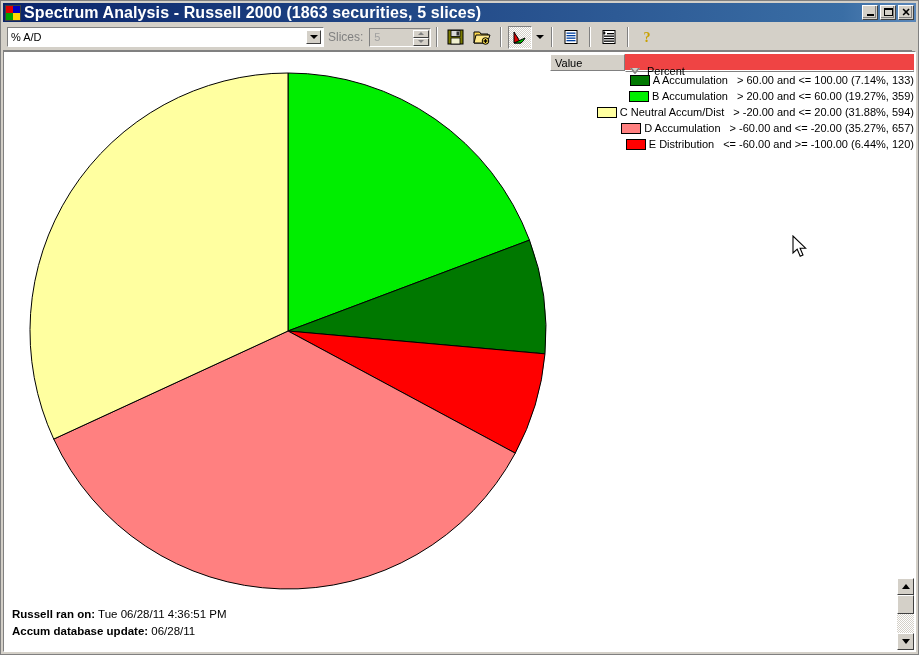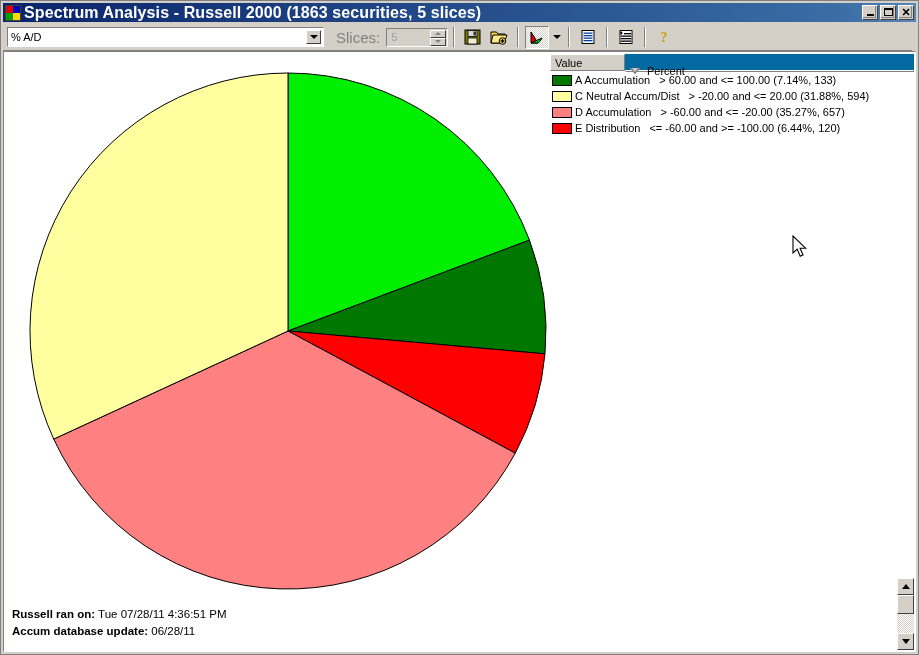--- a/index.html
+++ b/index.html
@@ -88,21 +88,21 @@
     width: 15px; height: 14px;
     background: #d4d0c8;
     border-top: 1px solid #ffffff; border-left: 1px solid #ffffff;
     border-right: 1px solid #404040; border-bottom: 1px solid #404040;
     display: flex; align-items: center; justify-content: center;
   }
   .caret-down {
     width: 0; height: 0; border-left: 4px solid transparent;
     border-right: 4px solid transparent; border-top: 4px solid #000;
   }
-  #slices-label { margin-left: 12px; color: #808080; font-size: 15px; }
+  #slices-label { margin-left: 4px; color: #808080; font-size: 12px; }
   #slices-box {
     margin-left: 6px; width: 62px; height: 19px;
     background: #d4d0c8;
     border-top: 1px solid #808080; border-left: 1px solid #808080;
     border-right: 1px solid #ffffff; border-bottom: 1px solid #ffffff;
     display: flex; align-items: center; position: relative;
   }
   #slices-value { padding-left: 4px; color: #a0a0a0; font-size: 11px; }
   #slices-spin {
     position: absolute; right: 1px; top: 1px; width: 16px; height: 16px;
@@ -145,21 +145,21 @@
     background: #ffffff;
   }
   #pie-svg { position: absolute; left: 0; top: 0; }
 
   
   #legend {
     position: absolute; left: 546px; top: 2px; right: 1px; height: 94px;
     background: #ffffff;
   }
   #legend-header {
-    display: flex; height: 17px; background: #0369a1;
+    display: flex; height: 17px; background: #ef4444;
   }
   .lh-cell {
     background: #d4d0c8;
     border-top: 1px solid #ffffff; border-left: 1px solid #ffffff;
     border-right: 1px solid #808080; border-bottom: 1px solid #808080;
     display: flex; align-items: center;
     font-size: 11px; color: #000;
     padding-left: 4px;
   }
   #lh-value { width: 75px; }
@@ -176,20 +176,21 @@
     width:0;height:0;border-left:5px solid transparent;border-right:5px solid transparent;border-top:6px solid #808080;
   }
   .sort-tri::after {
     content:""; position:absolute; left:-3px; top:-6px;
     width:0;height:0;border-left:3px solid transparent;border-right:3px solid transparent;border-top:4px solid #d4d0c8;
   }
   #legend-rows { padding-top: 1px; }
   .legend-row {
     display: flex; align-items: center; height: 16px;
     padding-left: 2px;
+    justify-content: flex-end;
   }
   .swatch {
     width: 20px; height: 11px; flex: 0 0 auto;
     border: 1px solid #000000; margin-right: 3px;
   }
   .leg-name { font-size: 11px; color: #000; white-space: nowrap; }
   .leg-range { font-size: 11px; color: #000; white-space: nowrap; margin-left: 9px; }
 
   
   #footer {
@@ -362,20 +363,25 @@
         <div class="lh-cell" id="lh-percent">
           <span class="sort-tri"></span>
           <span>Percent</span>
         </div>
       </div>
       <div id="legend-rows">
           <div class="legend-row">
             <span class="swatch" style="background: rgb(0, 120, 0);"></span>
             <span class="leg-name">A Accumulation</span>
             <span class="leg-range">&gt; 60.00 and &lt;= 100.00 (7.14%, 133)</span>
+          </div>
+          <div class="legend-row">
+            <span class="swatch" style="background: rgb(0, 238, 0);"></span>
+            <span class="leg-name">B Accumulation</span>
+            <span class="leg-range">&gt; 20.00 and &lt;= 60.00 (19.27%, 359)</span>
           </div>
           <div class="legend-row">
             <span class="swatch" style="background: rgb(255, 255, 160);"></span>
             <span class="leg-name">C Neutral Accum/Dist</span>
             <span class="leg-range">&gt; -20.00 and &lt;= 20.00 (31.88%, 594)</span>
           </div>
           <div class="legend-row">
             <span class="swatch" style="background: rgb(255, 128, 128);"></span>
             <span class="leg-name">D Accumulation</span>
             <span class="leg-range">&gt; -60.00 and &lt;= -20.00 (35.27%, 657)</span>
@@ -384,21 +390,21 @@
             <span class="swatch" style="background: rgb(255, 0, 0);"></span>
             <span class="leg-name">E Distribution</span>
             <span class="leg-range">&lt;= -60.00 and &gt;= -100.00 (6.44%, 120)</span>
           </div>
         </div>
     </div>
 
     <div id="footer">
       <div class="foot-line">
         <b>Russell ran on:</b>
-        <span>Tue 07/28/11 4:36:51 PM</span>
+        <span>Tue 06/28/11 4:36:51 PM</span>
       </div>
       <div class="foot-line">
         <b>Accum database update:</b>
         <span>06/28/11</span>
       </div>
     </div>
 
     <div id="vscroll">
       <div class="sb-btn">
           <span class="sb-up"></span>

